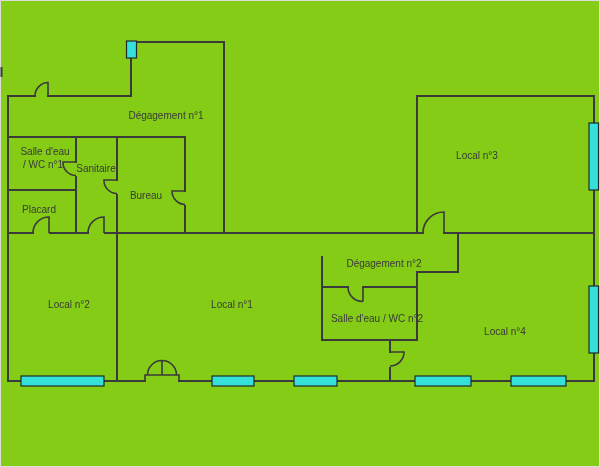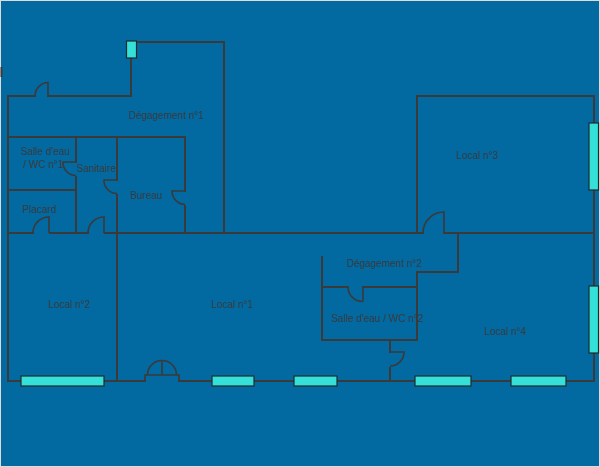--- a/index.html
+++ b/index.html
@@ -1,19 +1,19 @@
 <!DOCTYPE html>
 <html><head>
 <meta charset="utf-8">
 <style>
   html,body{margin:0;padding:0;background:#ffffff;}
   #canvas{
     position:relative;
     width:600px;height:467px;
-    background:#0369a1;
+    background:#84cc16;
     box-shadow:inset 0 0 0 1px #dcdcdc;
     overflow:hidden;
     font-family:"Liberation Sans", sans-serif;
   }
   svg{display:block;}
   .wall{stroke:#3a3a3a;stroke-width:2;fill:none;stroke-linecap:square;stroke-linejoin:miter;}
   .door{stroke:#3a3a3a;stroke-width:1.6;fill:none;stroke-linecap:butt;}
   .win{stroke:#1f2b2b;stroke-width:1.2;}
   .room-label{font-size:10px;fill:#3a3a3a;text-anchor:middle;}
 </style>

